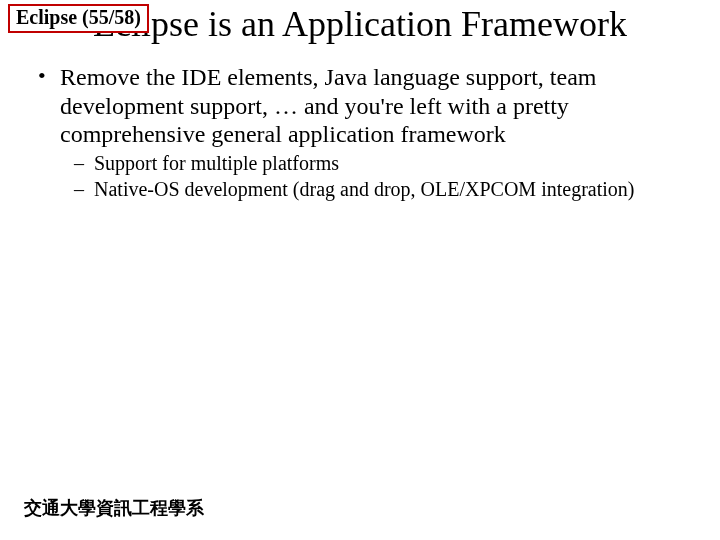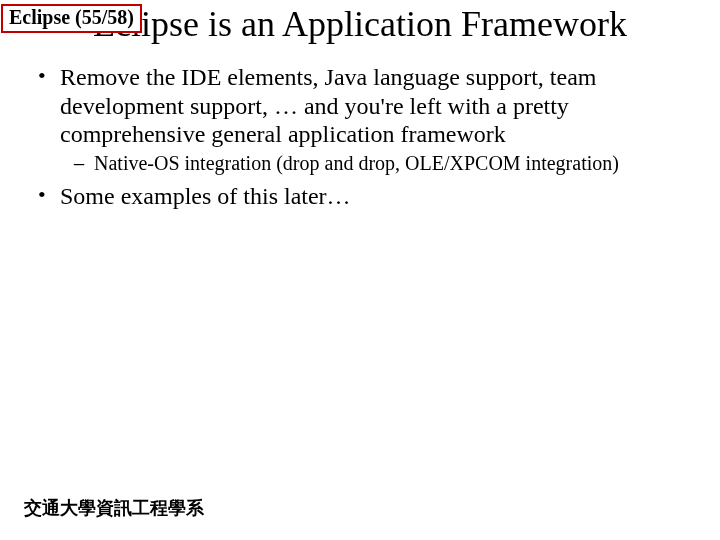--- a/index.html
+++ b/index.html
@@ -8,21 +8,21 @@
       height: 540px;
       background: #ffffff;
       font-family: "Times New Roman", Times, serif;
       color: #000000;
       position: relative;
       overflow: hidden;
     }
     .slide-label {
       position: absolute;
       top: 4px;
-      left: 1px;
+      left: 8px;
       border: 2px solid #c00000;
       padding: 0px 6px 2px 6px;
       font-size: 20px;
       font-weight: bold;
       background: #ffffff;
       z-index: 2;
     }
     .title {
       text-align: center;
       font-size: 36px;
@@ -101,25 +101,23 @@
 <div class="slide-label">Eclipse (55/58)</div>
 
 <h1 class="title">Eclipse is an Application Framework</h1>
 
 <div class="content">
   <ul class="lvl1">
     <li>
       <span>Remove the IDE elements, Java language support, team development support, … and you're left with a pretty comprehensive general application framework</span>
       <ul class="lvl2">
         <li>
+          <span>Support for multiple platforms</span>
         </li>
         <li>
-          <span>Native-OS integration (drop and drop, OLE/XPCOM integration)</span>
+          <span>Native-OS development (drag and drop, OLE/XPCOM integration)</span>
         </li>
       </ul>
-    </li>
-    <li>
-      <span>Some examples of this later…</span>
     </li>
   </ul>
 </div>
 
 <div class="footer">交通大學資訊工程學系</div>
 
 </body></html>

